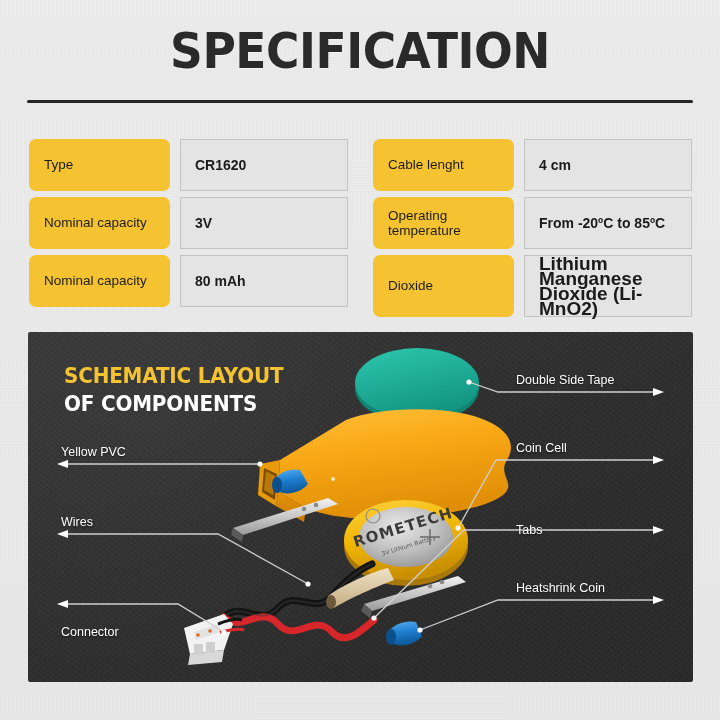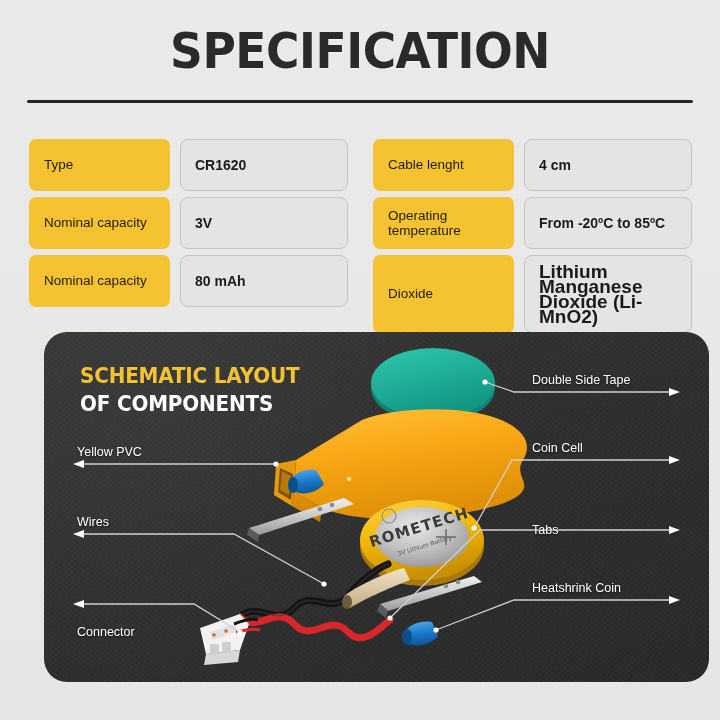--- a/index.html
+++ b/index.html
@@ -40,31 +40,31 @@
   .col{display:flex;flex-direction:column;gap:6px;}
   .row{display:grid;grid-template-columns:141px 1fr;gap:10px;height:52px;}
   .lbl{
     background:#f5c332;border-radius:7px;
     display:flex;align-items:center;
     padding:0 15px;
     font-size:13.5px;line-height:15.5px;color:#1d1d1d;
     font-weight:500;
   }
   .val{
-    background:#e4e4e5;border:1px solid #c3c3c4;border-radius:8px;
+    background:#e4e4e5;border:1px solid #c3c3c4;border-radius:0;
     display:flex;align-items:center;
-    padding:8px 14px;
+    padding:0 14px;
     font-size:14px;line-height:16px;color:#1b1b1b;
     font-weight:bold;
   }
   .val.tall{font-size:19px;line-height:15px;}
   
   .panel{
-    position:absolute;left:44px;top:332px;width:665px;height:350px;
-    border-radius:23px;overflow:hidden;
+    position:absolute;left:28px;top:332px;width:665px;height:350px;
+    border-radius:2px;overflow:hidden;
     background:
       radial-gradient(circle at 18% 22%, rgba(255,255,255,.035), rgba(255,255,255,0) 55%),
       repeating-linear-gradient(37deg, rgba(255,255,255,.017) 0 2px, rgba(0,0,0,.017) 2px 4px),
       repeating-linear-gradient(-41deg, rgba(255,255,255,.013) 0 2px, rgba(0,0,0,.013) 2px 4px),
       linear-gradient(160deg,#343434 0%,#2d2d2d 50%,#282828 100%);
   }
   .panel-title{position:absolute;left:36px;top:32px;}
   .pt1{
     font-family:"DejaVu Sans", sans-serif;
     font-size:21px;line-height:25px;font-weight:bold;

